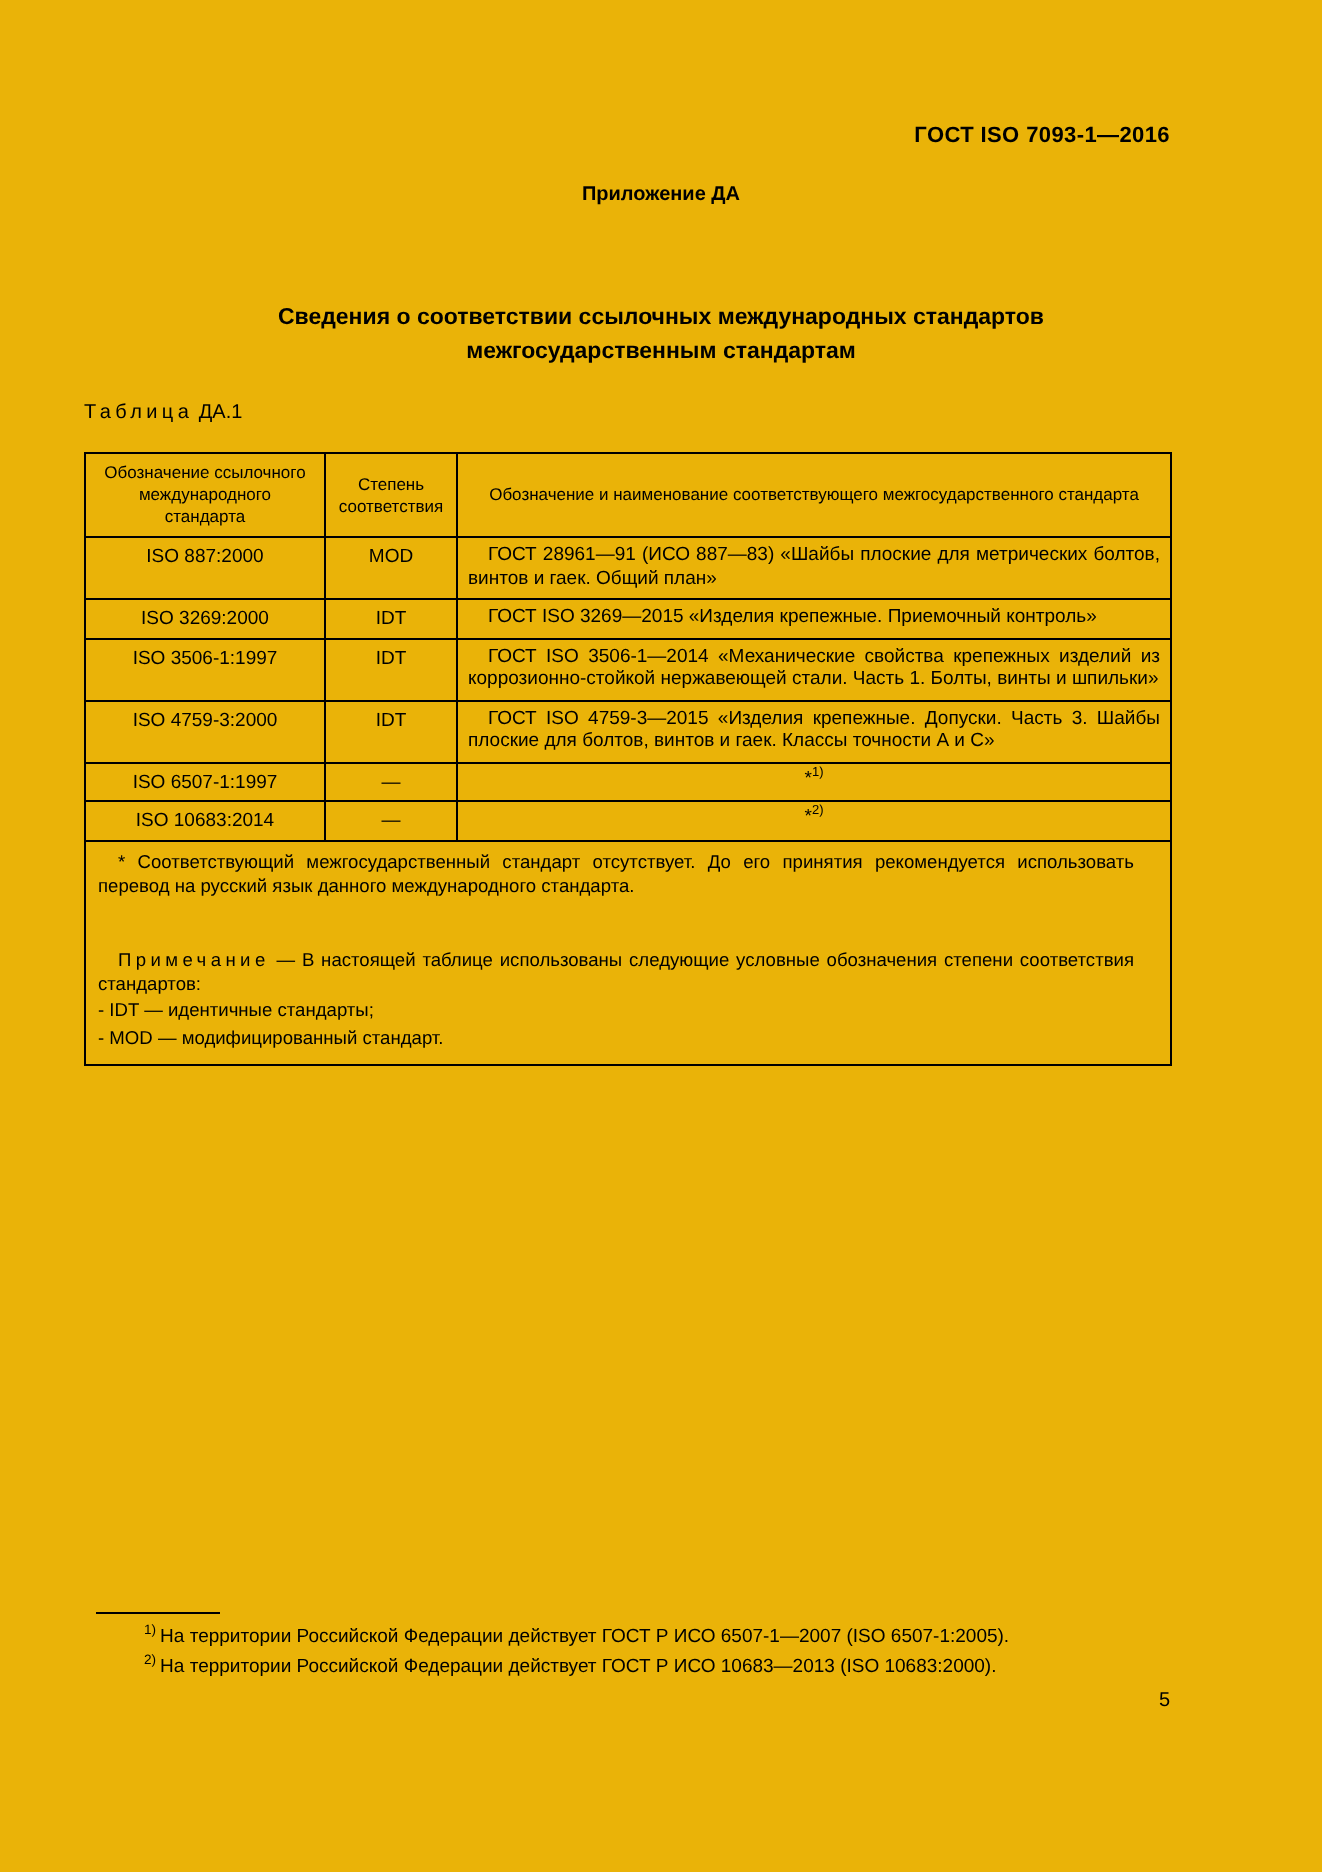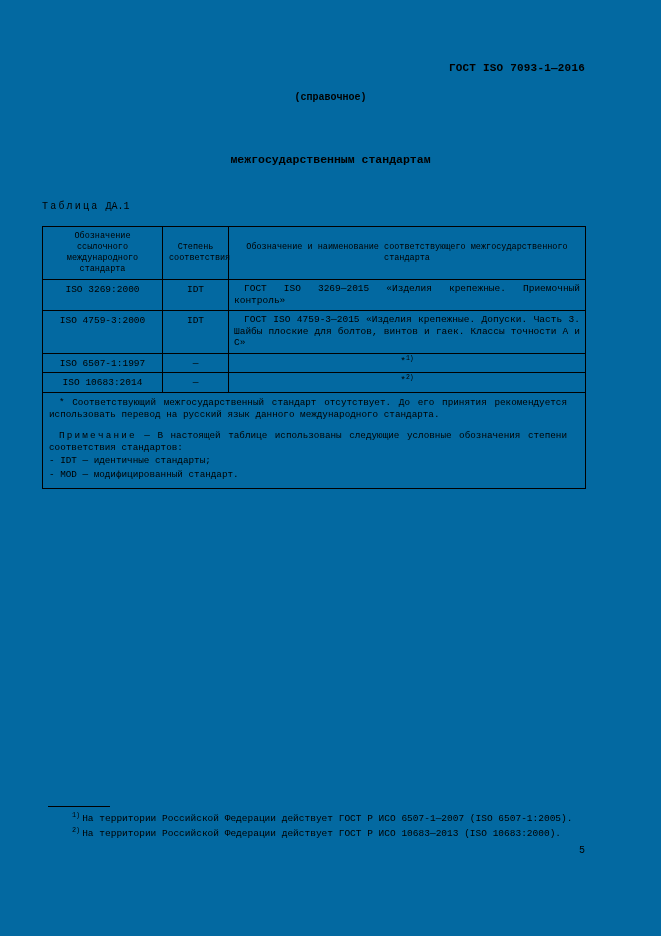--- a/index.html
+++ b/index.html
@@ -6,22 +6,21 @@
   html, body { background: #ffffff; }
   body {
     width: 661px; height: 936px;
     position: relative;
     font-family: "Liberation Sans", sans-serif;
     color: #000;
     overflow: hidden;
   }
   .page {
     position: absolute; inset: 0;
-    background: #0369a1;
-    font-family: Liberation Mono, monospace;
+    background: #eab308;
   }
   .doc-header {
     position: absolute;
     top: 62px; left: 42px; width: 543px;
     text-align: right;
     font-size: 11px; font-weight: bold;
     letter-spacing: 0.2px;
   }
   .appendix {
     position: absolute;
@@ -84,21 +83,21 @@
   sup { font-size: 6.5px; vertical-align: super; line-height: 0; }
   td.notes-cell {
     padding: 4px 18px 7px 6px;
     font-size: 9.3px;
     line-height: 12.2px;
   }
   .star-note, .note-para {
     text-align: justify;
     text-indent: 10px;
   }
-  .note-para { margin-top: 9px; }
+  .note-para { margin-top: 25px; }
   .note-item { margin-top: 1px; }
   .footnotes {
     position: absolute;
     top: 806px; left: 42px; width: 543px;
     font-size: 9.5px; line-height: 15px;
   }
   .fn-rule {
     width: 62px; height: 0;
     border-top: 1px solid #000;
     margin: 0 0 4px 6px;
@@ -115,24 +114,25 @@
 </head>
 <body>
 
 <div class="page">
 
   <div class="doc-header">
     <span>ГОСТ ISO 7093-1—2016</span>
   </div>
 
   <div class="appendix">
-    <div>(справочное)</div>
+    <div>Приложение ДА</div>
   </div>
 
   <div class="main-title">
+    <div>Сведения о соответствии ссылочных международных стандартов</div>
     <div>межгосударственным стандартам</div>
   </div>
 
   <div class="table-label">
     <span class="spaced">Таблица</span>
     <span>ДА.1</span>
   </div>
 
   <table class="std-table">
     <colgroup>
@@ -142,23 +142,33 @@
     </colgroup>
     <thead>
       <tr>
         <th>Обозначение ссылочного международного стандарта</th>
         <th>Степень соответствия</th>
         <th>Обозначение и наименование соответствующего межгосударственного стандарта</th>
       </tr>
     </thead>
     <tbody id="table-body">
         <tr>
+          <td class="cell-ref">ISO 887:2000</td>
+          <td class="cell-degree">MOD</td>
+          <td class="cell-match">ГОСТ 28961—91 (ИСО 887—83) «Шайбы плоские для метрических болтов, винтов и гаек. Общий план»</td>
+        </tr>
+        <tr>
           <td class="cell-ref">ISO 3269:2000</td>
           <td class="cell-degree">IDT</td>
           <td class="cell-match">ГОСТ ISO 3269—2015 «Изделия крепежные. Приемочный контроль»</td>
+        </tr>
+        <tr>
+          <td class="cell-ref">ISO 3506-1:1997</td>
+          <td class="cell-degree">IDT</td>
+          <td class="cell-match">ГОСТ ISO 3506-1—2014 «Механические свойства крепежных изделий из коррозионно-стойкой нержавеющей стали. Часть 1. Болты, винты и шпильки»</td>
         </tr>
         <tr>
           <td class="cell-ref">ISO 4759-3:2000</td>
           <td class="cell-degree">IDT</td>
           <td class="cell-match">ГОСТ ISO 4759-3—2015 «Изделия крепежные. Допуски. Часть 3. Шайбы плоские для болтов, винтов и гаек. Классы точности А и С»</td>
         </tr>
         <tr>
           <td class="cell-ref">ISO 6507-1:1997</td>
           <td class="cell-degree">—</td>
           <td class="cell-match star-cell"><span>*</span><sup>1)</sup></td>

